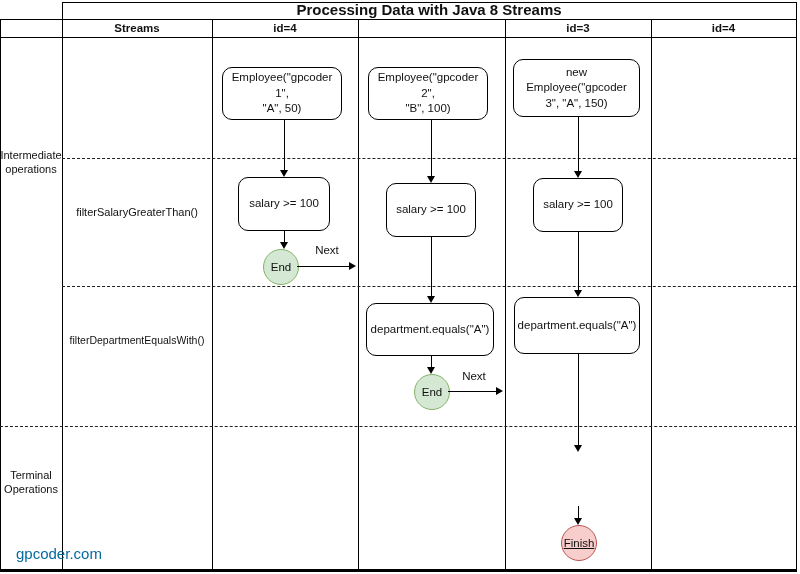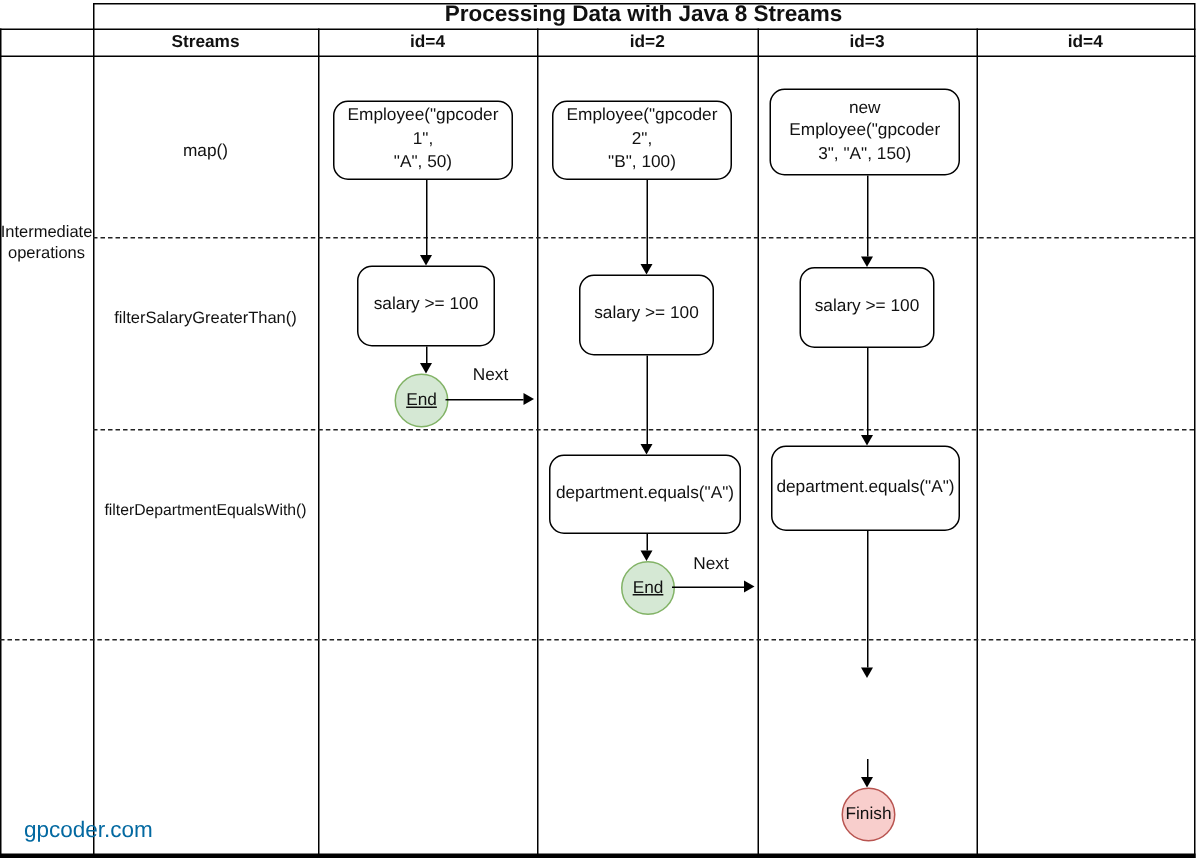--- a/index.html
+++ b/index.html
@@ -11,22 +11,22 @@
   .dash{position:absolute;height:0;border-top:1px dashed #222;}
   .lbl{position:absolute;display:flex;align-items:center;justify-content:center;
        text-align:center;font-size:11px;line-height:1.25;white-space:pre-line;}
   .title{font-weight:bold;font-size:15px;}
   .hdr{font-weight:bold;font-size:11.5px;}
   .box{position:absolute;background:#fff;border:1px solid #000;border-radius:10px;
        display:flex;align-items:center;justify-content:center;text-align:center;
        font-size:11.5px;line-height:1.35;white-space:pre-line;padding:2px;box-sizing:border-box;}
   .circle{position:absolute;width:34px;height:34px;border-radius:50%;
           display:flex;align-items:center;justify-content:center;font-size:11.5px;}
-  .end{background:#d5e8d4;border:1px solid #82b366;text-decoration:underline;}
-  .finish{background:#f8cecc;border:1px solid #b85450;}
+  .end{background:#d5e8d4;border:1px solid #82b366;}
+  .finish{background:#f8cecc;border:1px solid #b85450;text-decoration:underline;}
   .varrow{position:absolute;width:1px;background:#000;}
   .vhead{position:absolute;width:0;height:0;border-left:4px solid transparent;
          border-right:4px solid transparent;border-top:7px solid #000;}
   .hhead{position:absolute;width:0;height:0;border-top:4px solid transparent;
          border-bottom:4px solid transparent;border-left:7px solid #000;}
   .wm{position:absolute;font-size:15px;color:#0369a1;}
 </style>
 </head>
 <body>
 
@@ -43,27 +43,27 @@
   <div class="vline" style="left:505px;top:19px;height:553px;"></div>
   <div class="vline" style="left:651px;top:19px;height:553px;"></div>
   <div class="vline" style="left:796px;top:2px;height:570px;"></div>
   <div class="dash" style="left:62px;top:158px;width:734px;"></div>
   <div class="dash" style="left:62px;top:286px;width:734px;"></div>
   <div class="dash" style="left:0;top:426px;width:797px;"></div>
 
   <div class="lbl title" style="left:62px;top:2px;width:734px;height:17px;">Processing Data with Java 8 Streams</div>
   <div class="lbl hdr" style="left:62px;top:19px;width:150px;height:18px;">Streams</div>
   <div class="lbl hdr" style="left:212px;top:19px;width:146px;height:18px;">id=4</div>
-  <div class="lbl hdr" style="left:358px;top:19px;width:147px;height:18px;">id=2</div>
   <div class="lbl hdr" style="left:505px;top:19px;width:146px;height:18px;text-align:right;">id=3</div>
   <div class="lbl hdr" style="left:651px;top:19px;width:145px;height:18px;">id=4</div>
 
   <div class="lbl" style="left:0;top:148px;width:62px;height:30px;">Intermediate
 operations</div>
-  <div class="lbl" style="left:64px;top:90px;width:146px;height:22px;font-size:11.5px;">map()</div>
+  <div class="lbl" style="left:0;top:468px;width:62px;height:30px;">Terminal
+Operations</div>
   <div class="lbl" style="left:64px;top:202px;width:146px;height:22px;">filterSalaryGreaterThan()</div>
   <div class="lbl" style="left:62px;top:330px;width:150px;height:22px;font-size:10.5px;">filterDepartmentEqualsWith()</div>
 
   <div class="box" style="left:222px;top:67px;width:120px;height:53px;">Employee("gpcoder 1",
 "A", 50)</div>
   <div class="varrow" style="left:284px;top:120px;height:50px;"></div>
   <div class="vhead" style="left:280px;top:170px;"></div>
   <div class="box" style="left:238px;top:177px;width:92px;height:54px;">salary &gt;= 100</div>
   <div class="varrow" style="left:284px;top:231px;height:11px;"></div>
   <div class="vhead" style="left:280px;top:242px;"></div>

